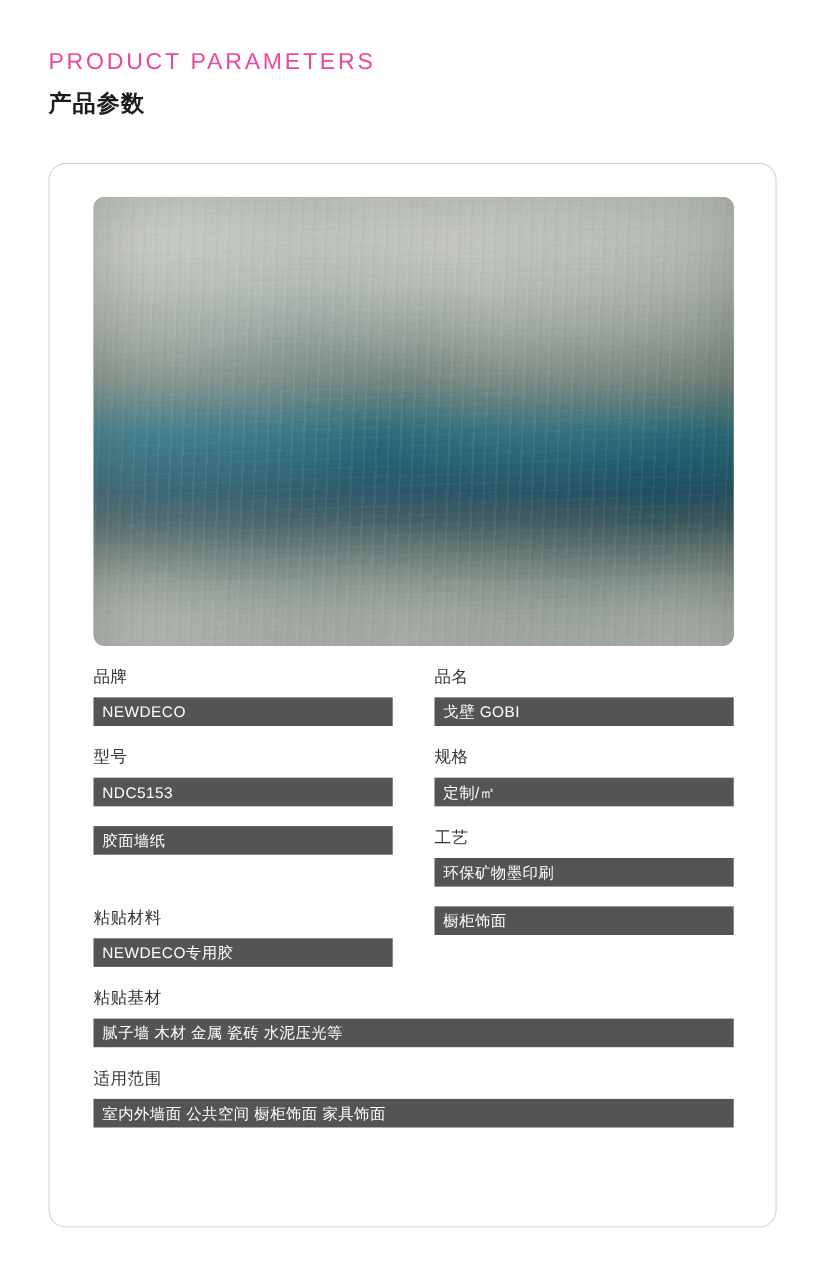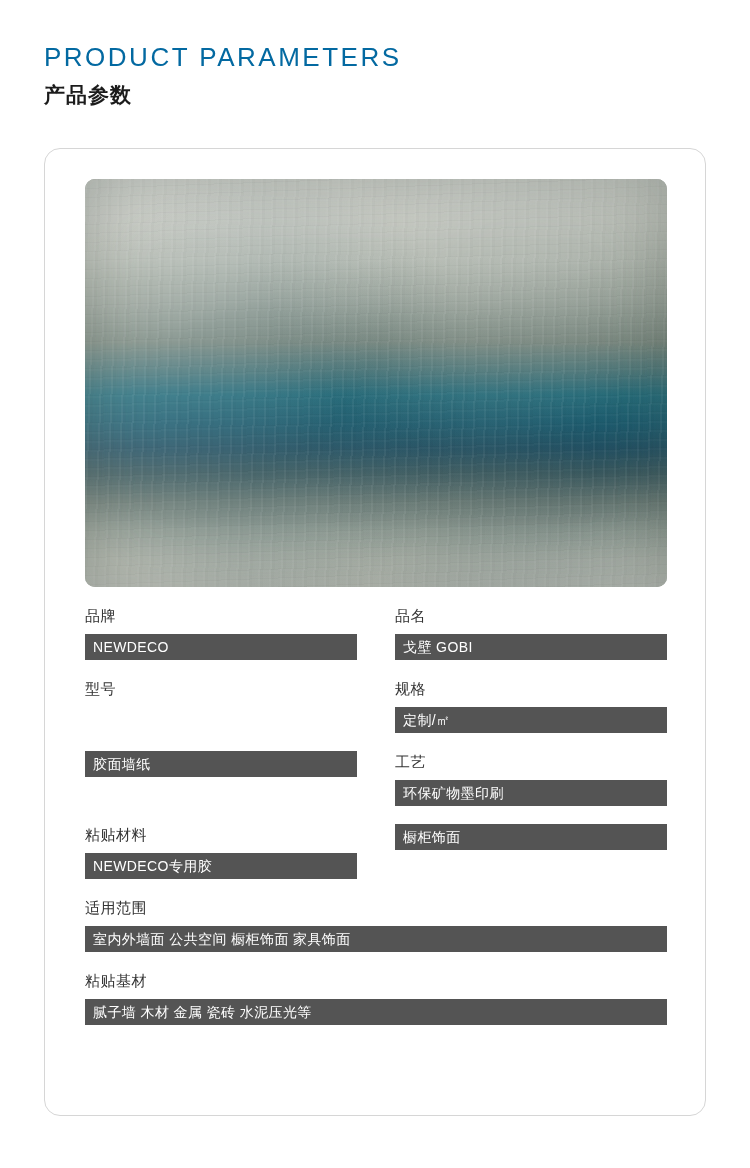--- a/index.html
+++ b/index.html
@@ -18,23 +18,23 @@
     width: 750px;
     height: 1168px;
     box-sizing: border-box;
   }
   .header {
     position: absolute;
     left: 44px;
     top: 40px;
   }
   .header-en {
-    font-size: 26px;
+    font-size: 21px;
     letter-spacing: 2.5px;
-    color: #0369a1;
+    color: #ec4899;
     font-weight: 400;
     line-height: 34px;
     white-space: nowrap;
   }
   .header-cn {
     font-size: 21px;
     color: #1b1b1b;
     font-weight: bold;
     letter-spacing: 1px;
     line-height: 30px;
@@ -174,20 +174,21 @@
         </div>
         <div class="field">
           <div class="field-label">品名</div>
           <div class="field-value">戈壁 GOBI</div>
         </div>
       </div>
 
       <div class="row">
         <div class="field">
           <div class="field-label">型号</div>
+          <div class="field-value">NDC5153</div>
         </div>
         <div class="field">
           <div class="field-label">规格</div>
           <div class="field-value">定制/㎡</div>
         </div>
       </div>
 
       <div class="row">
         <div class="field">
           <div class="field-value">胶面墙纸</div>
@@ -198,32 +199,32 @@
         </div>
       </div>
 
       <div class="row">
         <div class="field">
           <div class="field-label">粘贴材料</div>
           <div class="field-value">NEWDECO专用胶</div>
         </div>
         <div class="field">
           <div class="field-value">橱柜饰面</div>
+        </div>
+      </div>
+
+      <div class="row">
+        <div class="field full">
+          <div class="field-label">粘贴基材</div>
+          <div class="field-value">腻子墙 木材 金属 瓷砖 水泥压光等</div>
         </div>
       </div>
 
       <div class="row">
         <div class="field full">
           <div class="field-label">适用范围</div>
           <div class="field-value">室内外墙面 公共空间 橱柜饰面 家具饰面</div>
         </div>
       </div>
 
-      <div class="row">
-        <div class="field full">
-          <div class="field-label">粘贴基材</div>
-          <div class="field-value">腻子墙 木材 金属 瓷砖 水泥压光等</div>
-        </div>
-      </div>
-
     </div>
   </div>
 </div>
 
 </body></html>

